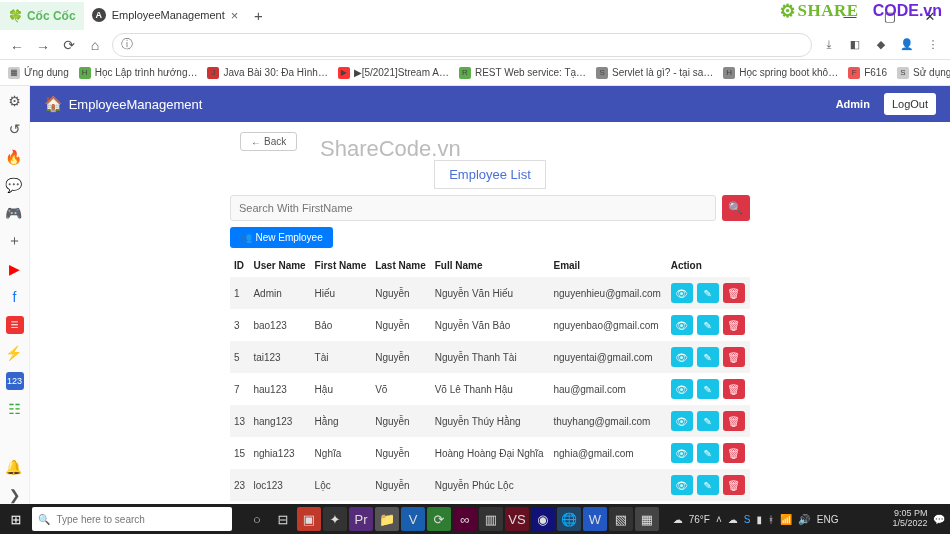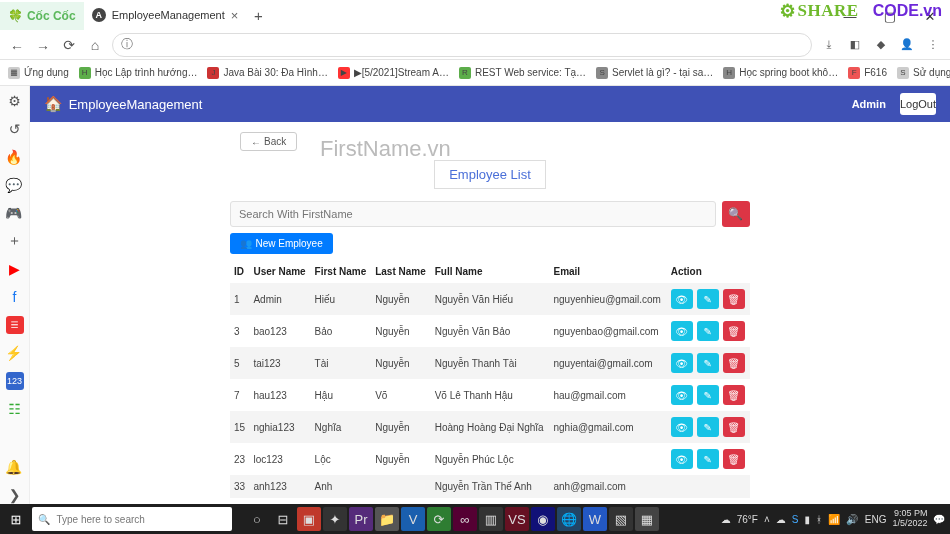--- a/index.html
+++ b/index.html
@@ -30,26 +30,26 @@
 .body-row { display: flex; height: calc(534px - 30px - 30px - 26px - 30px); }
 .rail { width: 30px; background: #fafafa; border-right: 1px solid #eee; display: flex; flex-direction: column; align-items: center; gap: 10px; padding-top: 6px; }
 .rail .ritem { width: 18px; height: 18px; display: flex; align-items: center; justify-content: center; font-size: 14px; border-radius:3px;}
 .rail .spacer { flex: 1; }
 
 .page { flex: 1; position: relative; overflow: hidden; }
 .appheader { height: 36px; background: #3f51b5; display: flex; align-items: center; padding: 0 14px; color: #fff; }
 .appheader .home { font-size: 15px; margin-right: 6px; }
 .appheader .title { font-weight: 500; font-size: 13px; }
 .appheader .right { margin-left: auto; display: flex; align-items: center; gap: 14px; }
-.appheader .logout { background: #fff; color: #333; border: none; padding: 5px 0; border-radius: 3px; font-size: 11px; }
+.appheader .logout { background: #fff; color: #333; border: none; padding: 5px 8px; border-radius: 3px; font-size: 11px; }
 
 .content { padding-left: 200px; padding-right: 200px; padding-top: 8px; position: relative; }
 .backbtn { position: absolute; left: 210px; top: 10px; background: #fff; border: 1px solid #ccc; border-radius: 3px; padding: 3px 10px; font-size: 10px; color:#555; display:flex;align-items:center;gap:3px;}
 .wm1 { position: absolute; left: 290px; top: 14px; font-size: 22px; color: #bbb; font-weight: 500; }
-.listbox { margin: 30px auto 12px; border: 1px solid #ddd; padding: 6px 14px; font-size: 13px; color: #4a6fd8; width: fit-content; }
+.listbox { margin: 30px auto 6px; border: 1px solid #ddd; padding: 6px 14px; font-size: 13px; color: #4a6fd8; width: fit-content; }
 
 .searchrow { display: flex; gap: 6px; margin-top: 6px; }
 .searchrow input { flex: 1; height: 26px; border: 1px solid #e0e0e0; border-radius: 3px; padding: 0 8px; font-size: 11px; background:#f9f9f9; }
 .searchbtn { width: 28px; height: 26px; background: #dc3545; color: #fff; border: none; border-radius: 3px; font-size: 12px; display:flex;align-items:center;justify-content:center;}
 
 .newbtn { margin-top: 6px; background: #007bff; color: #fff; border: none; border-radius: 3px; padding: 5px 10px; font-size: 10px; display:inline-flex;align-items:center;gap:3px;}
 
 table { width: 100%; border-collapse: collapse; margin-top: 6px; font-size: 10px; }
 th { text-align: left; font-weight: 700; padding: 6px 4px; color: #222; }
 td { padding: 6px 4px; color: #444; vertical-align: middle; }
@@ -66,21 +66,21 @@
 .wm-logo .sc2 { color: #6d28d9; font-size: 16px; margin-left: 12px;}
 .wm-logo .gear { color:#6fb92c; font-size:18px;}
 .wm-bottom { position: absolute; bottom: 2px; left: 0; right: 0; text-align: center; color: #888; font-size: 16px; font-weight: 500; pointer-events:none;}
 
 
 .taskbar { position: absolute; bottom: 0; left: 0; right: 0; height: 30px; background: #1f1f1f; display: flex; align-items: center; color: #ddd; font-size: 10px; }
 .taskbar .start { width: 32px; text-align: center; font-size: 13px; color:#fff;}
 .taskbar .search { flex: 0 0 200px; height: 24px; background: #fff; border-radius: 2px; display: flex; align-items: center; gap: 6px; padding: 0 6px; color: #777; margin-right:6px;}
 .taskbar .ticon { width: 24px; height: 24px; display: inline-flex; align-items: center; justify-content: center; font-size: 13px; margin: 0 1px; border-radius:2px;}
 .taskbar .tray { margin-left: auto; display: flex; align-items: center; gap: 6px; padding-right: 4px; }
-.taskbar .clock { line-height: 1.1; text-align: right; font-size: 9px; }
+.taskbar .clock { line-height: 1.1; text-align: right; font-size: 9px; margin-left: 48px; }
 </style>
 </head>
 <body>
 
 <div class="titlebar">
   <div class="coccoc">🍀 <span>Cốc Cốc</span></div>
   <div class="tab">
     <span class="favicon">A</span>
     <span>EmployeeManagement</span>
     <span class="close">×</span>
@@ -177,21 +177,21 @@
       <span class="home">🏠</span>
       <span class="title">EmployeeManagement</span>
       <div class="right">
         <span style="font-weight:600">Admin</span>
         <button class="logout">LogOut</button>
       </div>
     </div>
 
     <div class="content">
       <button class="backbtn">← <span>Back</span></button>
-      <div class="wm1">FirstName.vn</div>
+      <div class="wm1">ShareCode.vn</div>
 
       <div class="listbox">Employee List</div>
 
       <div class="searchrow">
         <input placeholder="Search With FirstName" style="">
         <button class="searchbtn">
             <span>🔍</span>
           </button>
       </div>
 
@@ -255,20 +255,35 @@
                 </div>
               </td>
             </tr>
             <tr>
               <td>7</td>
               <td>hau123</td>
               <td>Hậu</td>
               <td>Võ</td>
               <td>Võ Lê Thanh Hậu</td>
               <td>hau@gmail.com</td>
+              <td>
+                <div class="actions">
+                  <span class="ab view">👁</span>
+                  <span class="ab edit">✎</span>
+                  <span class="ab del">🗑</span>
+                </div>
+              </td>
+            </tr>
+            <tr>
+              <td>13</td>
+              <td>hang123</td>
+              <td>Hằng</td>
+              <td>Nguyễn</td>
+              <td>Nguyễn Thúy Hằng</td>
+              <td>thuyhang@gmail.com</td>
               <td>
                 <div class="actions">
                   <span class="ab view">👁</span>
                   <span class="ab edit">✎</span>
                   <span class="ab del">🗑</span>
                 </div>
               </td>
             </tr>
             <tr>
               <td>15</td>

